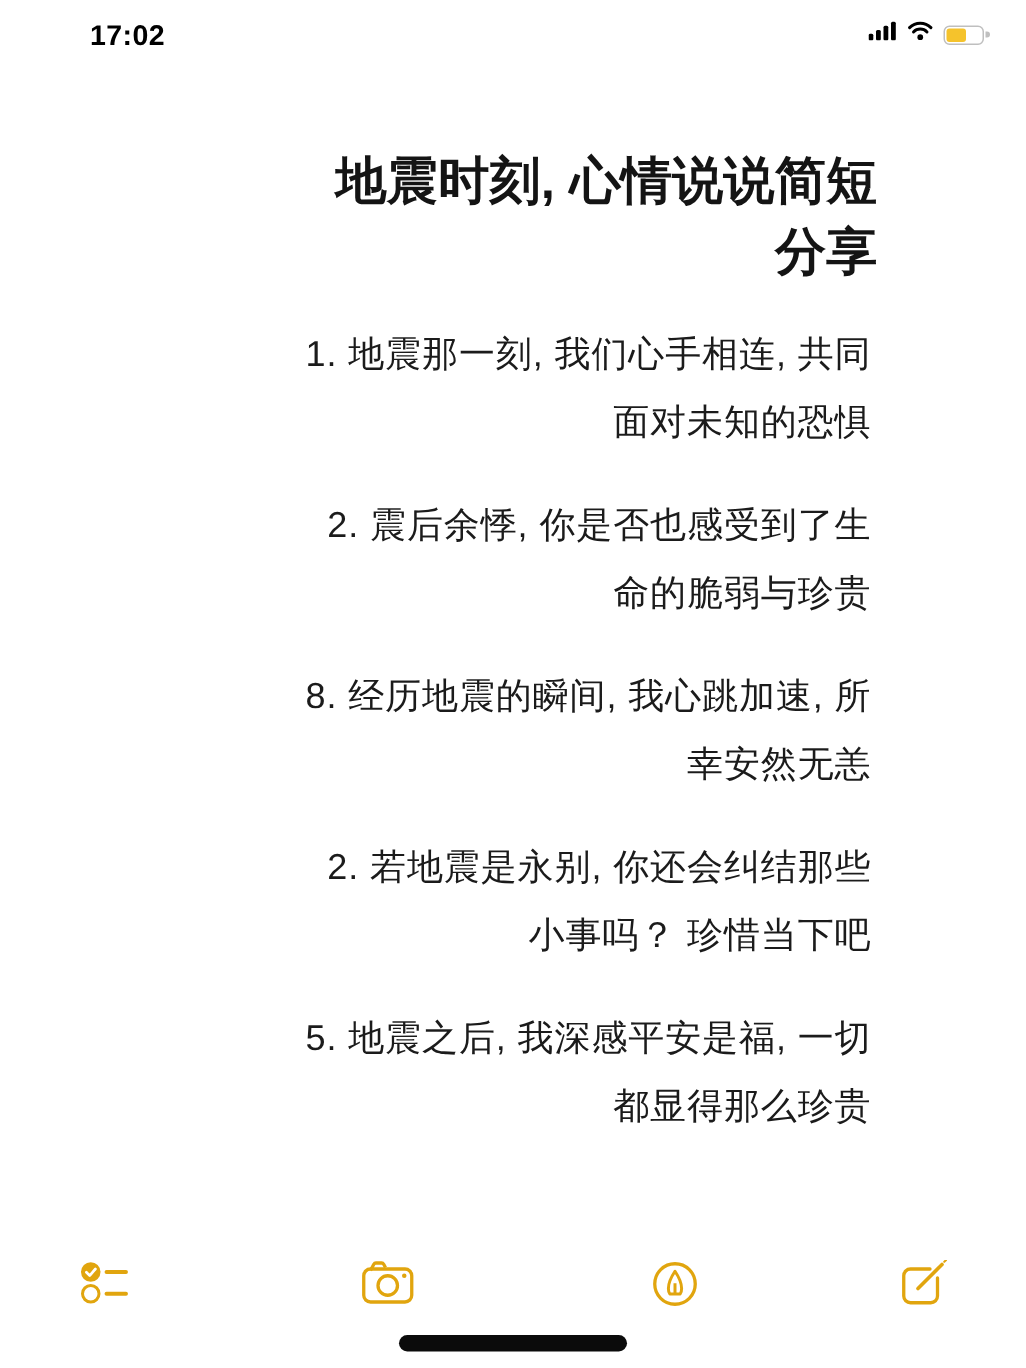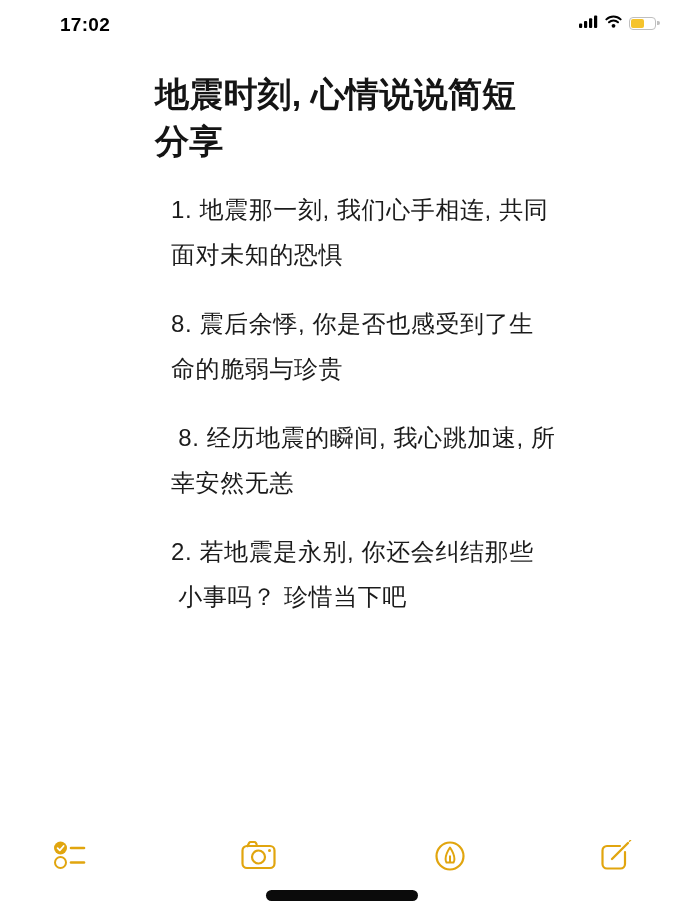--- a/index.html
+++ b/index.html
@@ -1,20 +1,20 @@
 <!DOCTYPE html>
 <html style="--accent: #E1A50E;"><head>
 <meta charset="utf-8">
 <style>
   html,body { margin:0; padding:0; }
   :root { --accent:#E1A50E; }
   body { font-family:"Liberation Sans","DejaVu Sans",sans-serif; background:#777; }
   .screen {
     position:relative; width:684px; height:912px; background:#ffffff;
-    overflow:hidden; margin:0 auto;
+    overflow:hidden; margin:0 auto;text-align:right;
   }
 
   
   .status-bar { position:absolute; top:0; left:0; right:0; height:44px; }
   .status-time {
     position:absolute; left:60px; top:14px;
     font-size:19px; font-weight:700; color:#000; letter-spacing:0.3px;
   }
   .status-icons { position:absolute; right:28px; top:14px; display:flex; align-items:center; gap:7px; }
   .battery { position:relative; width:27px; height:13px; }
@@ -30,27 +30,27 @@
   }
   .more-button {
     position:absolute; right:50px; top:8px; width:30px; height:30px;
     border:2px solid var(--accent); border-radius:50%;
     display:flex; align-items:center; justify-content:center; gap:2.5px; cursor:pointer;
     box-sizing:border-box;
   }
   .more-button .dot { width:3.5px; height:3.5px; border-radius:50%; background:var(--accent); }
 
   
-  .note-content { position:absolute; top:16px; left:155px; width:430px; padding-top:55px; }
+  .note-content { position:absolute; top:0; left:155px; width:430px; padding-top:98px; }
   .note-title {
     margin:0; font-size:34px; line-height:47px; font-weight:800; color:#141414;
     white-space:pre-wrap; letter-spacing:0.2px;
   }
   .note-paragraph {
-    margin:16px; margin-top:24px; font-size:24px; line-height:45px; color:#1b1b1b;
+    margin:4px; margin-top:24px; font-size:24px; line-height:45px; color:#1b1b1b;
     white-space:pre-wrap; letter-spacing:0.6px;
   }
   .note-paragraph.first { margin-top:22px; }
 
   
   .toolbar { position:absolute; left:0; right:0; top:826px; height:62px; }
   .tool-button { position:absolute; top:14px; width:34px; height:34px; cursor:pointer; }
   .tool-button svg { display:block; }
   .tool-checklist { left:53px; }
   .tool-camera { left:241px; }
@@ -92,26 +92,28 @@
       </span>
     </div>
   </div>
 
 
   <div class="note-content">
     <h1 class="note-title">地震时刻, 心情说说简短
 分享</h1>
     <p class="note-paragraph first">1. 地震那一刻, 我们心手相连, 共同
 面对未知的恐惧</p>
-    <p class="note-paragraph">8. 震后余悸, 你是否也感受到了生
+    <p class="note-paragraph">2. 震后余悸, 你是否也感受到了生
 命的脆弱与珍贵</p>
     <p class="note-paragraph"> 8. 经历地震的瞬间, 我心跳加速, 所
 幸安然无恙</p>
     <p class="note-paragraph">2. 若地震是永别, 你还会纠结那些
  小事吗？ 珍惜当下吧</p>
+    <p class="note-paragraph">5. 地震之后, 我深感平安是福, 一切
+都显得那么珍贵</p>
   </div>
 
   <div class="toolbar">
 
     <div class="tool-button tool-checklist">
       <span>
         <svg width="34" height="30" viewBox="0 0 34 30">
           <circle cx="7.5" cy="8" r="6.5" fill="var(--accent)"></circle>
           <polyline points="4.6,8.2 6.8,10.4 10.6,6" fill="none" stroke="#fff" stroke-width="1.8" stroke-linecap="round" stroke-linejoin="round"></polyline>
           <line x1="18" y1="8" x2="31" y2="8" stroke="var(--accent)" stroke-width="2.6" stroke-linecap="round"></line>

